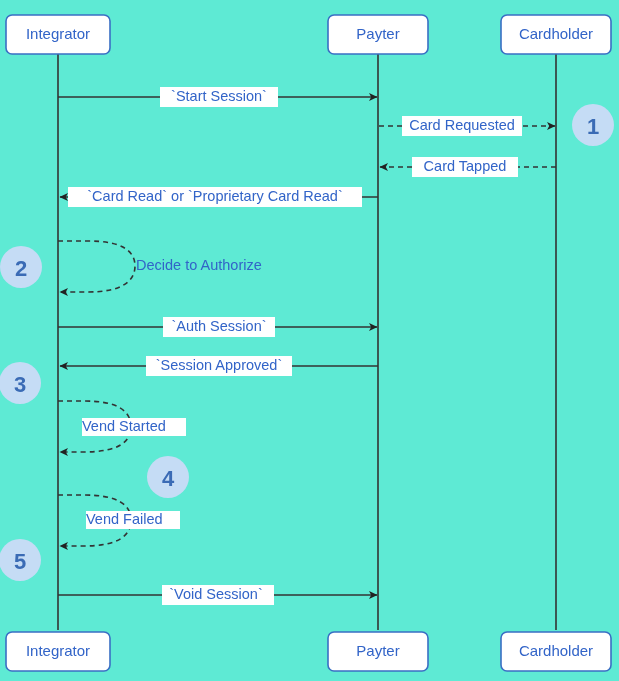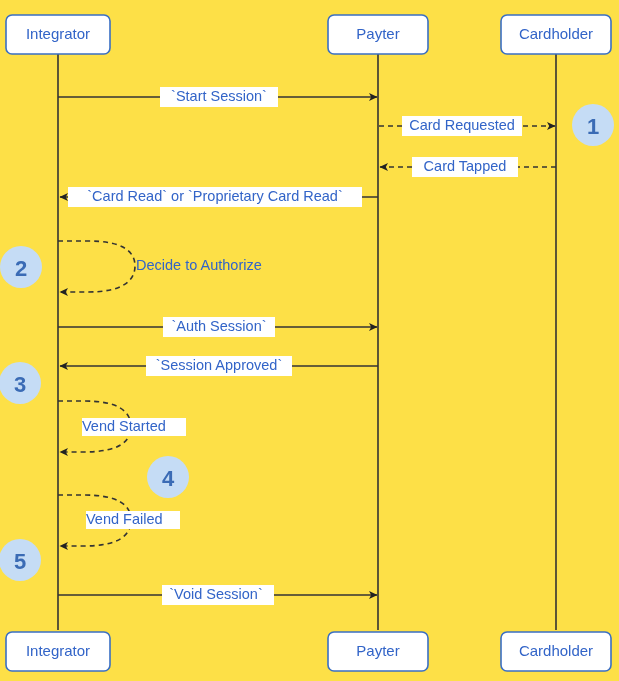--- a/index.html
+++ b/index.html
@@ -8,21 +8,21 @@
     padding: 0;
     background: #ffffff;
   }
   body {
     font-family: "Liberation Sans", sans-serif;
   }
   #diagram-root {
     position: relative;
     width: 619px;
     height: 681px;
-    background: #fde047;
+    background: #5eead4;
     overflow: hidden;
   }
   svg.diagram-canvas {
     position: absolute;
     left: 0;
     top: 0;
     width: 619px;
     height: 681px;
     display: block;
   }

